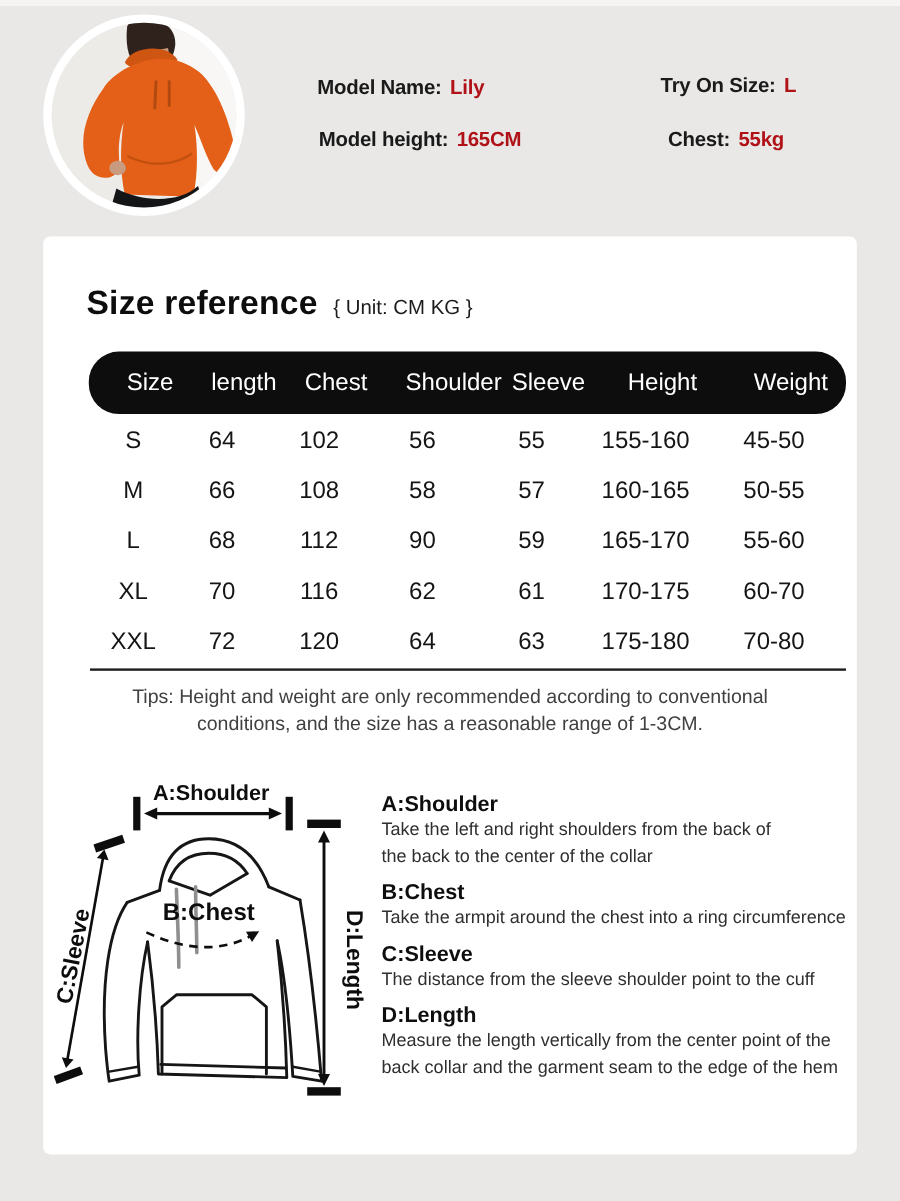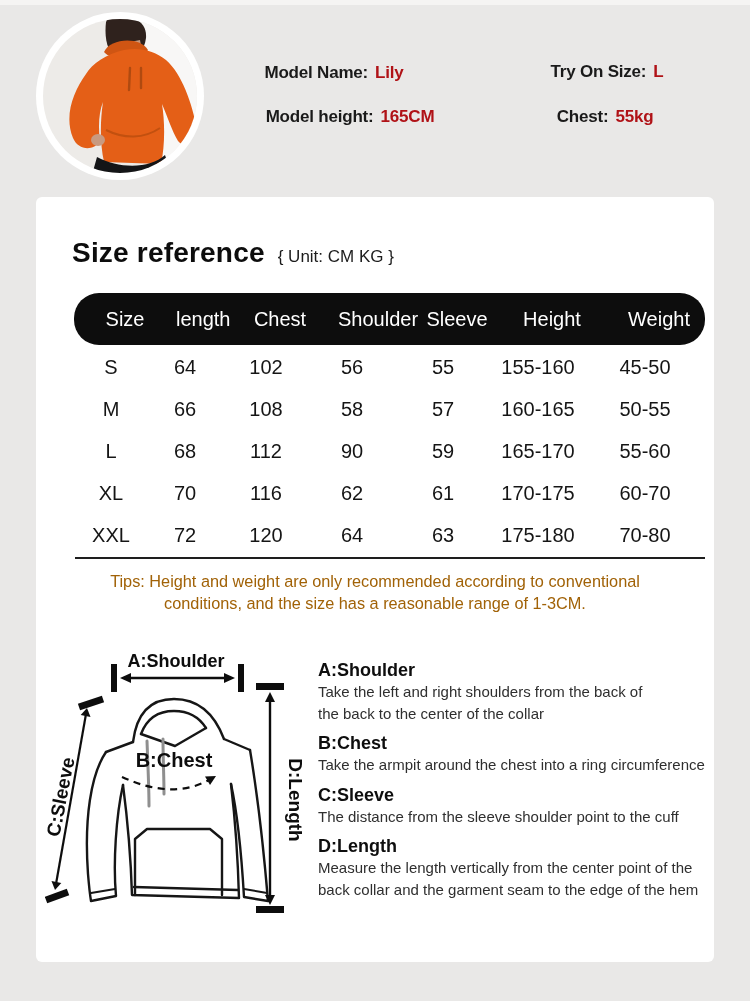--- a/index.html
+++ b/index.html
@@ -39,21 +39,21 @@
     font-size:20px;font-weight:500;
   }
   .pill .hc{text-align:center;margin-left:30px;}
   .rows{position:absolute;left:39px;top:149px;width:631px;}
   .trow{height:42px;align-items:center;font-size:20px;color:#151515;}
   .trow .tc{text-align:center;}
 
   .tdivider{position:absolute;left:39px;top:360px;width:630px;height:2px;background:#1e1e1e;}
 
   .tips{position:absolute;left:0;top:373px;width:678px;text-align:center;
-        font-size:16.3px;line-height:22px;color:#a16207;}
+        font-size:16.3px;line-height:22px;color:#404040;}
 
   
   .diagram{position:absolute;left:9px;top:451px;}
   .guide{position:absolute;left:282px;top:462px;width:402px;}
   .gitem{margin-bottom:8px;}
   .ghead{font-size:18px;font-weight:700;color:#0e0e0e;line-height:22px;}
   .gline{font-size:15px;color:#2f2f2f;line-height:21.5px;}
 
   svg text{font-family:"Liberation Sans","DejaVu Sans",sans-serif;}
   .dlab{font-weight:700;fill:#0d0d0d;}

